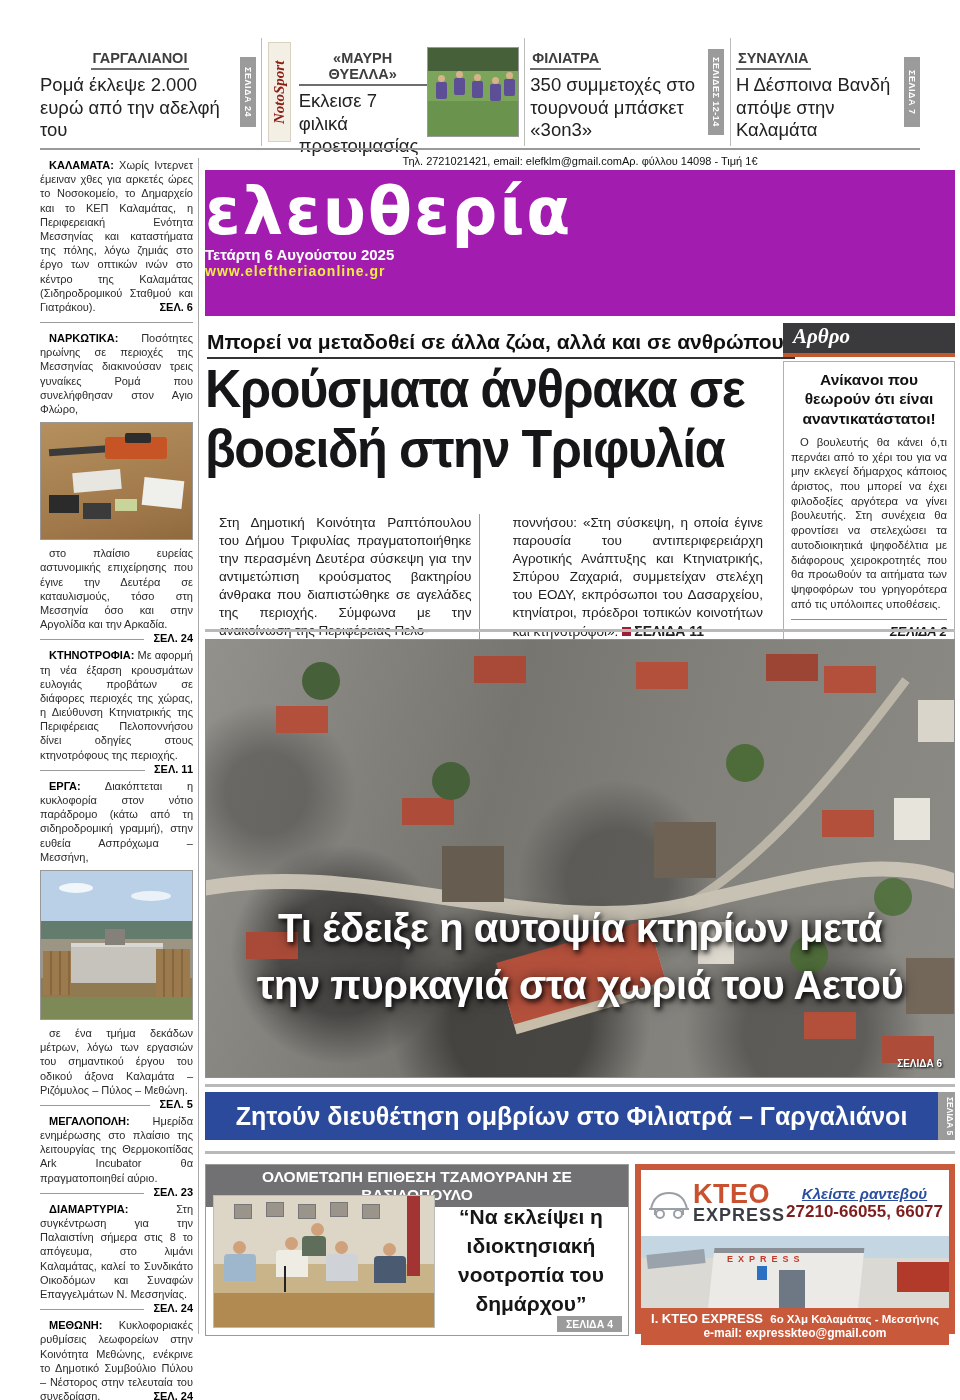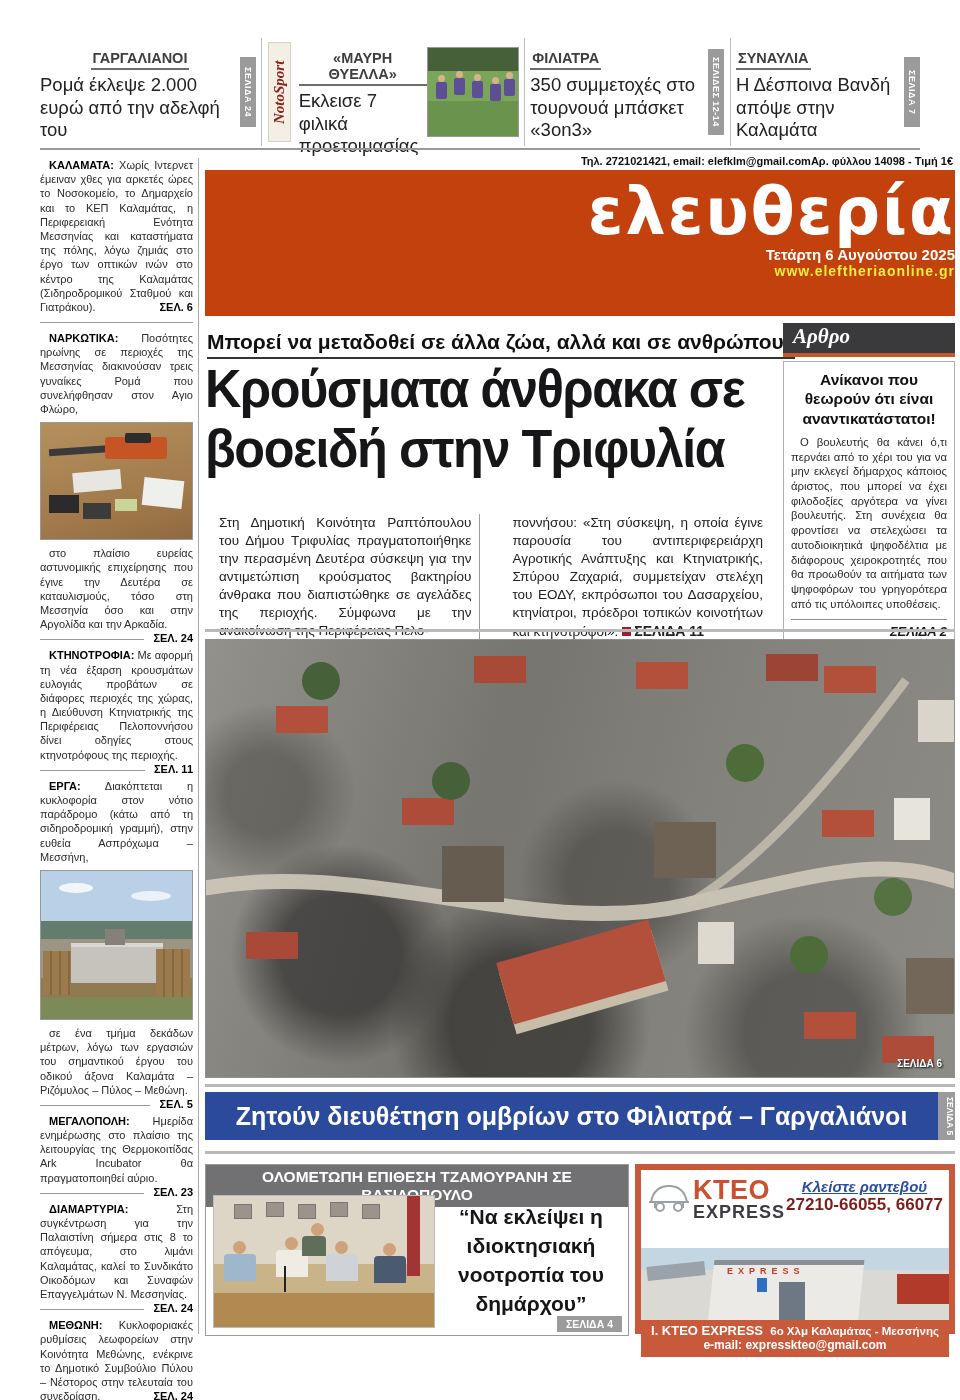--- a/index.html
+++ b/index.html
@@ -34,23 +34,23 @@
   .sb-photo{position:relative;width:151px;border:1px solid #999;margin:6px 0;overflow:hidden;}
   .vsep{position:absolute;left:198px;top:158px;height:1176px;width:1px;background:#aaa;}
 
   
   .ph-chain{height:116px;background:linear-gradient(165deg,#b5905e,#a0784a 70%,#8f6a3e);}
   
   .ph-con{height:148px;background:linear-gradient(180deg,#b9d0e6 0 34%,#647c6e 34% 46%,#9c9584 46% 72%,#8f7a52 72% 100%);}
 
   
   .main{position:absolute;left:205px;top:155px;width:750px;}
-  .mh-row{position:absolute;top:0;left:2px;right:2px;display:flex;justify-content:flex-end;
-          font-size:11px;font-weight:bold;color:#111;}
-  .blue-box{position:absolute;top:15px;left:0;right:0;height:146px;background:#c2410c;color:#fff;text-align:right;}
+  .mh-row{position:absolute;top:0;left:2px;right:2px;display:flex;justify-content:center;
+          font-size:11px;font-weight:normal;color:#111;}
+  .blue-box{position:absolute;top:15px;left:0;right:0;height:146px;background:#a21caf;color:#fff;text-align:left;}
   .mh-logo{font-size:64px;font-weight:bold;letter-spacing:2px;line-height:1.05;margin-top:8px;
            font-family:"DejaVu Sans",sans-serif;transform:scaleY(1.04);}
   .mh-date{font-size:15px;font-weight:bold;margin-top:1px;}
   .mh-site{font-size:14px;font-weight:bold;color:#efed3e;letter-spacing:1px;}
 
   .kicker{position:absolute;top:175px;left:2px;font-size:21px;font-weight:bold;color:#111;
           border-bottom:2px solid #333;padding-bottom:3px;}
   .headline{position:absolute;top:204px;left:0;width:600px;font-size:53px;font-weight:bold;color:#161618;
             line-height:1.13;letter-spacing:-1.5px;transform:scaleX(.95);transform-origin:left top;white-space:nowrap;}
   .lead-cols{position:absolute;top:347px;left:2px;width:568px;display:flex;font-size:13.5px;line-height:1.33;color:#222;}
@@ -117,21 +117,21 @@
   .person{position:absolute;width:32px;height:27px;border-radius:4px 4px 0 0;}
   .person:before{content:"";position:absolute;top:-13px;left:9px;width:13px;height:13px;border-radius:50%;background:#cfa27c;}
   .cn-quote{position:absolute;left:236px;right:8px;top:38px;font-size:21px;font-weight:bold;color:#161616;
             text-align:center;line-height:1.38;}
   .cn-badge{position:absolute;right:6px;bottom:3px;background:#9b9b9b;color:#fff;font-size:10.5px;
             font-weight:bold;padding:2px 9px;}
 
   
   .ad{position:absolute;top:1009px;left:430px;width:320px;height:170px;border:6px solid #c9593b;
       background:#fff;box-sizing:border-box;}
-  .ad-top{display:flex;height:62px;padding:8px 6px;}
+  .ad-top{display:flex;align-items:center;height:62px;padding:2px 6px;}
   .ad-car{width:44px;height:36px;flex:0 0 auto;}
   .ad-logo{margin-left:2px;line-height:.95;}
   .ad-kteo{color:#c9512f;font-weight:bold;font-size:27px;letter-spacing:.5px;}
   .ad-express{color:#3c3c44;font-weight:bold;font-size:18px;letter-spacing:1px;}
   .ad-right{margin-left:auto;text-align:center;}
   .ad-cta{color:#2b4ea0;font-style:italic;font-weight:bold;font-size:15px;text-decoration:underline;}
   .ad-phones{color:#7f1d1d;font-weight:bold;font-size:17px;}
   .ad-photo{position:relative;height:72px;overflow:hidden;
             background:linear-gradient(180deg,#c4d6e2 0 30%,#dad9d4 30% 100%);}
   .ad-bld{position:absolute;left:70px;top:12px;width:150px;height:60px;background:#eceae6;
@@ -273,20 +273,24 @@
         <svg width="750" height="437" style="position:absolute;left:0;top:0;">
           <path d="M -10 250 C 150 215, 330 300, 480 265 S 680 215, 760 245" fill="none" stroke="#cfc9ba" stroke-width="15" opacity="0.9"></path>
           <path d="M 480 265 C 560 220, 640 120, 700 40" fill="none" stroke="#c8c2b2" stroke-width="9" opacity="0.8"></path>
         </svg>
         <div class="houses1"></div>
         <div class="houses2"></div>
         <div class="ruins"></div>
         <div class="bigroof"></div>
         <div class="trees"></div>
       </div>
+      <div class="ph-title">
+        <div>Τι έδειξε η αυτοψία κτηρίων μετά</div>
+        <div>την πυρκαγιά στα χωριά του Αετού</div>
+      </div>
       <div class="ph-page">ΣΕΛΙΔΑ 6</div>
     </div>
 
     <div class="rule" style="top:929px;"></div>
 
     <div class="strip">
       <div class="strip-blue">Ζητούν διευθέτηση ομβρίων στο Φιλιατρά – Γαργαλιάνοι</div>
       <div class="strip-badge">ΣΕΛΙΔΑ 5</div>
     </div>
 

